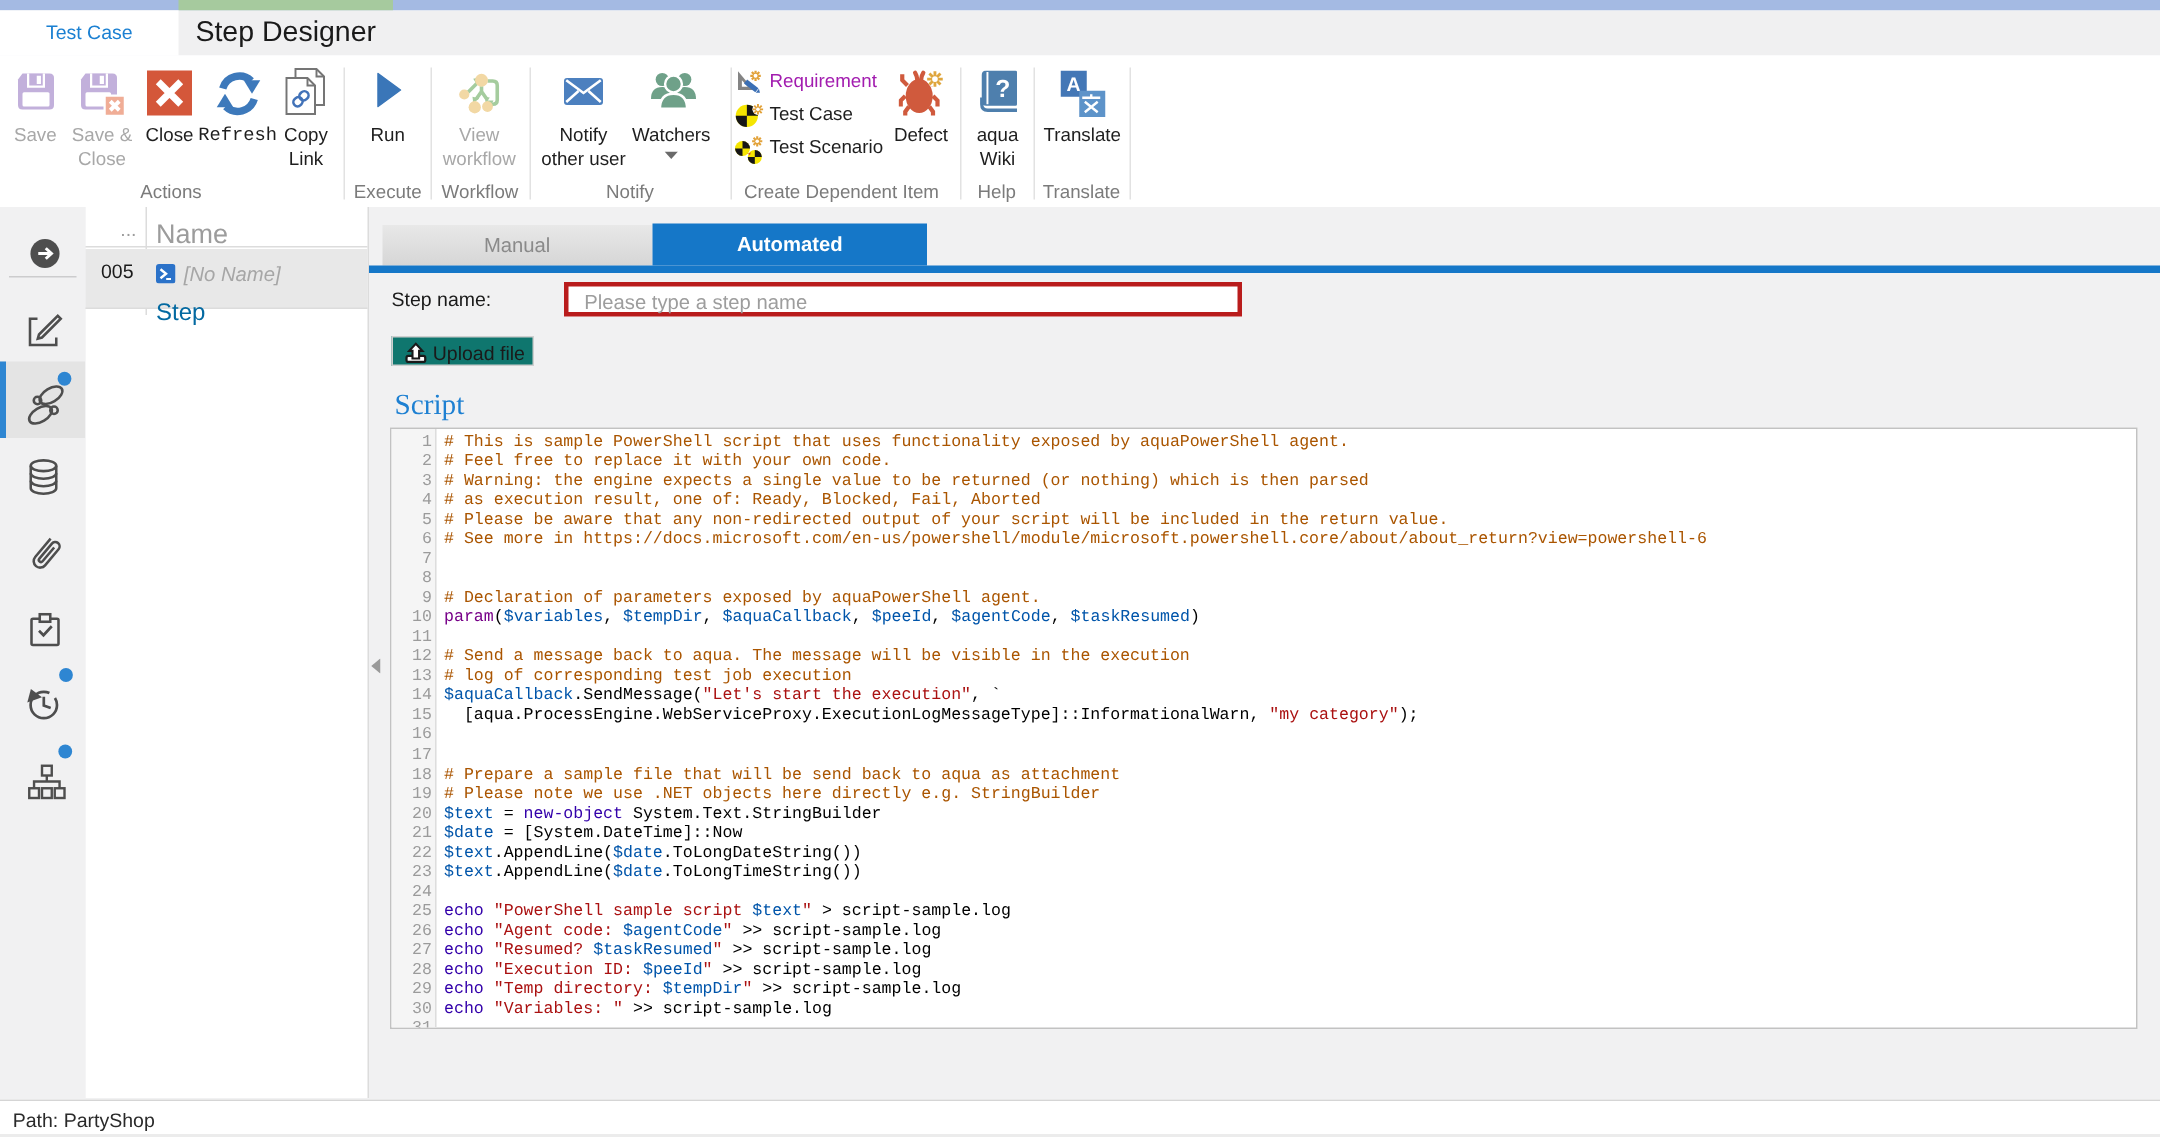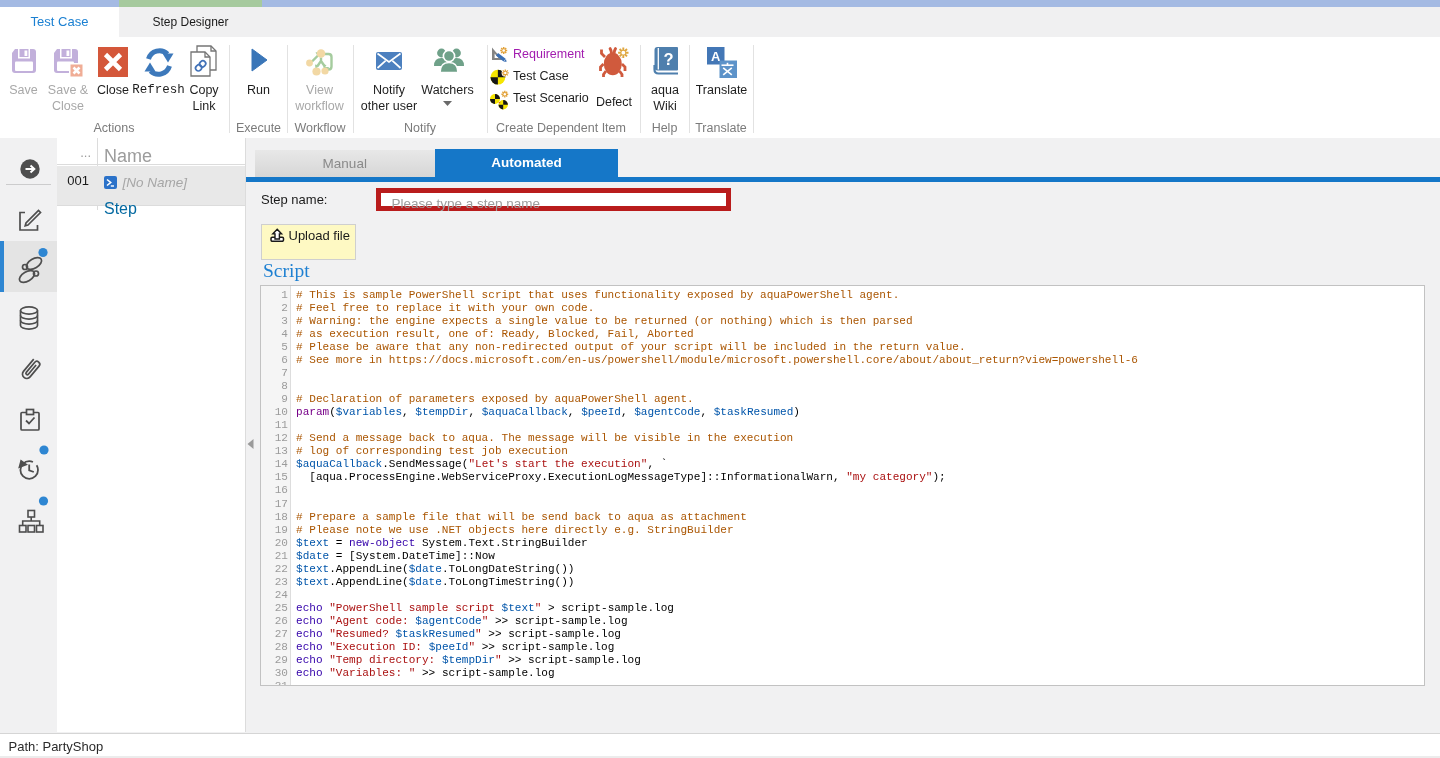--- a/index.html
+++ b/index.html
@@ -16,21 +16,21 @@
 </style>
 </head>
 <body>
 <div id="page">
 
   <div class="abs" style="left:0;top:0;width:1440px;height:7px;background:#a4bae3;"></div>
   <div class="abs" style="left:119px;top:0;width:143px;height:7px;background:#a6ca9e;"></div>
 
   <div class="abs" style="left:0;top:7px;width:1440px;height:30px;background:#f0f0f1;"></div>
   <div class="abs" style="left:0;top:7px;width:119px;height:30px;background:#fff;color:#1b80d2;font-size:13px;line-height:30px;text-align:center;">Test Case</div>
-  <div class="abs" style="left:119px;top:7px;width:143px;height:30px;color:#1a1a1a;font-size:12px;line-height:30px;text-align:center;">Step Designer</div>
+  <div class="abs" style="left:119px;top:7px;width:143px;height:30px;color:#1a1a1a;font-size:19px;line-height:30px;text-align:center;">Step Designer</div>
 
   <div class="abs" style="left:0;top:37px;width:1440px;height:101px;background:#fff;">
 
     <svg class="abs" style="left:10px;top:11px;" width="28" height="27" viewBox="0 0 28 27">
       <path d="M5 1 H23 Q26 1 26 4 V22 Q26 25 23 25 H5 Q2 25 2 22 V5 Z" fill="#c2b0db"></path>
       <rect x="5" y="13.5" width="18" height="9.5" fill="#fff" rx="1"></rect>
       <rect x="8" y="1" width="12" height="9.5" fill="#fff"></rect>
       <rect x="9.5" y="1" width="9" height="8" fill="#c2b0db"></rect>
       <rect x="14.5" y="2.5" width="2.8" height="5.5" fill="#fff"></rect>
     </svg>
@@ -186,21 +186,21 @@
       <g stroke="#d05a3d" stroke-width="2.9" fill="none" stroke-linecap="round">
         <path d="M12.6 8.5 C12.4 6.5 11.9 4.8 11.1 3.6"></path>
         <path d="M15 8.5 C15.2 6.5 15.7 4.8 16.5 3.6"></path>
       </g>
       <circle cx="24.3" cy="7.7" r="5.4" fill="#fff"></circle>
       <g stroke="#dfa63e" stroke-width="1.9">
         <path d="M24.3 2.5 V12.9 M19.1 7.7 H29.5 M20.6 4 L28 11.4 M28 4 L20.6 11.4"></path>
       </g>
       <circle cx="24.3" cy="7.7" r="1.9" fill="#fff"></circle>
     </svg>
-    <div class="ilabel" style="left:589px;top:58px;width:50px;">Defect</div>
+    <div class="ilabel" style="left:589px;top:46px;width:50px;">Defect</div>
     <div class="glabel" style="left:489px;top:84px;width:144px;">Create Dependent Item</div>
     <div class="vsep" style="left:640px;"></div>
 
     <svg class="abs" style="left:652px;top:10px;" width="26" height="29" viewBox="0 0 26 29">
       <path d="M2.5 3 Q2.5 0 5.5 0 H25 Q26 0 26 1 V22.5 Q26 23.5 25 23.5 H5.5 Q2.5 23.5 2.5 20.5 Z" fill="#4e7fad"></path>
       <path d="M2.5 18 V22.5 Q2.5 26.5 6.5 26.5 H26" fill="none" stroke="#4e7fad" stroke-width="2.2"></path>
       <line x1="6.3" y1="1" x2="6.3" y2="22.5" stroke="#fff" stroke-width="1.3"></line>
       <text x="16.5" y="17.5" font-size="16.5" font-weight="bold" fill="#fff" text-anchor="middle" font-family="Liberation Sans, sans-serif">?</text>
     </svg>
     <div class="ilabel" style="left:641px;top:46px;width:48px;">aqua<br>Wiki</div>
@@ -283,42 +283,42 @@
         <path d="M31.2 379 V383 M22.7 387.5 V383 H39.7 V387.5"></path>
       </g>
     </svg>
 
     <div class="abs" style="left:57px;top:0;width:189px;height:594px;background:#fff;border-right:1px solid #dcdcdc;">
       <div class="abs" style="left:0;top:0;width:188px;height:27px;border-bottom:1px solid #dcdcdc;"></div>
       <div class="abs" style="left:39.5px;top:0;width:1px;height:72px;background:#dcdcdc;"></div>
       <div class="abs" style="left:10px;top:7px;width:24px;font-size:13px;color:#9c9c9c;text-align:right;">...</div>
       <div class="abs" style="left:47px;top:7.5px;font-size:18px;color:#9c9c9c;">Name</div>
       <div class="abs" style="left:0;top:28px;width:188px;height:40px;background:#e8e8e8;border-bottom:1px solid #dcdcdc;"></div>
-      <div class="abs" style="left:0;top:35px;width:32px;font-size:13px;color:#1a1a1a;text-align:right;">001</div>
+      <div class="abs" style="left:0;top:35px;width:32px;font-size:13px;color:#1a1a1a;text-align:right;">005</div>
       <svg class="abs" style="left:47px;top:37.5px;" width="13" height="13" viewBox="0 0 13 13">
         <rect x="0" y="0" width="13" height="13" rx="2" fill="#2b72c9"></rect>
         <path d="M3 3.5 L6.7 6.5 L3 9.5" fill="none" stroke="#fff" stroke-width="1.6"></path>
         <path d="M6.8 10 H10" stroke="#fff" stroke-width="1.4"></path>
       </svg>
       <div class="abs" style="left:65.5px;top:36.5px;font-size:13.5px;color:#a6a6a6;font-style:italic;">[No Name]</div>
       <div class="abs" style="left:47px;top:62px;font-size:16px;color:#0369a1;">Step</div>
     </div>
 
     <svg class="abs" style="left:247px;top:301px;" width="7" height="10" viewBox="0 0 7 10">
         <polygon points="6.5,0 6.5,10 0.5,5" fill="#9a9a9a"></polygon>
       </svg>
 
     <div class="abs" style="left:254.5px;top:11.5px;width:180.5px;height:27.5px;background:linear-gradient(#e8e8e8,#d6d6d6);color:#8a8a8a;font-size:13.5px;line-height:27.5px;text-align:center;">Manual</div>
     <div class="abs" style="left:435px;top:11px;width:183px;height:28px;background:#1577c8;color:#fff;font-size:13.5px;font-weight:bold;line-height:28px;text-align:center;">Automated</div>
     <div class="abs" style="left:246px;top:39px;width:1194px;height:4.5px;background:#1577c8;"></div>
     <div class="abs" style="left:261px;top:54px;font-size:13px;color:#1a1a1a;">Step name:</div>
-    <div class="abs" style="left:375.5px;top:49.5px;width:355px;height:23px;background:#fff;border:5px solid #b91c1c;">
+    <div class="abs" style="left:375.5px;top:49.5px;width:452px;height:23px;background:#fff;border:3px solid #b91c1c;">
       <div class="abs" style="left:11px;top:3.5px;font-size:13.5px;color:#9d9d9d;">Please type a step name</div>
     </div>
-    <div class="abs" style="left:261px;top:85.5px;width:95px;height:36px;background:#fef9c3;border:1px solid #cfcfcf;">
+    <div class="abs" style="left:261px;top:85.5px;width:95px;height:20px;background:#0f766e;border:1px solid #cfcfcf;">
       <svg class="abs" style="left:8px;top:3.5px;" width="15" height="14" viewBox="0 0 15 14">
         <rect x="1" y="9.3" width="12.5" height="4" rx="1.2" fill="#fff" stroke="#1a1a1a" stroke-width="1.5"></rect>
         <path d="M7.2 1.2 L11.6 5.9 H9.4 V11 H5 V5.9 H2.8 Z" fill="#fff" stroke="#1a1a1a" stroke-width="1.4"></path>
       </svg>
       <div class="abs" style="left:26.5px;top:3.5px;font-size:13px;color:#1a1a1a;">Upload file</div>
     </div>
     <div class="abs" style="left:263px;top:122px;font-size:19.5px;color:#1e80d2;font-family:Liberation Serif, serif;">Script</div>
 
     <div class="abs" style="left:260px;top:146.5px;width:1165px;height:401.5px;background:#fff;border:1px solid #c2c2c2;overflow:hidden;">
       <div class="abs" style="left:0;top:0;width:30px;height:399.5px;background:#f5f5f5;border-right:1px solid #ddd;"></div>

